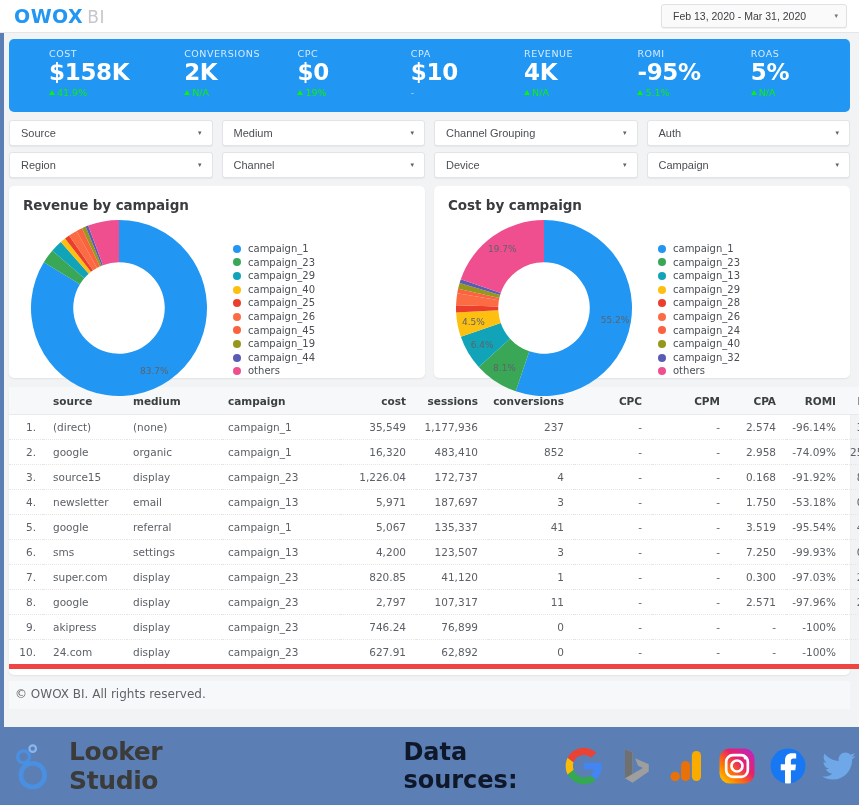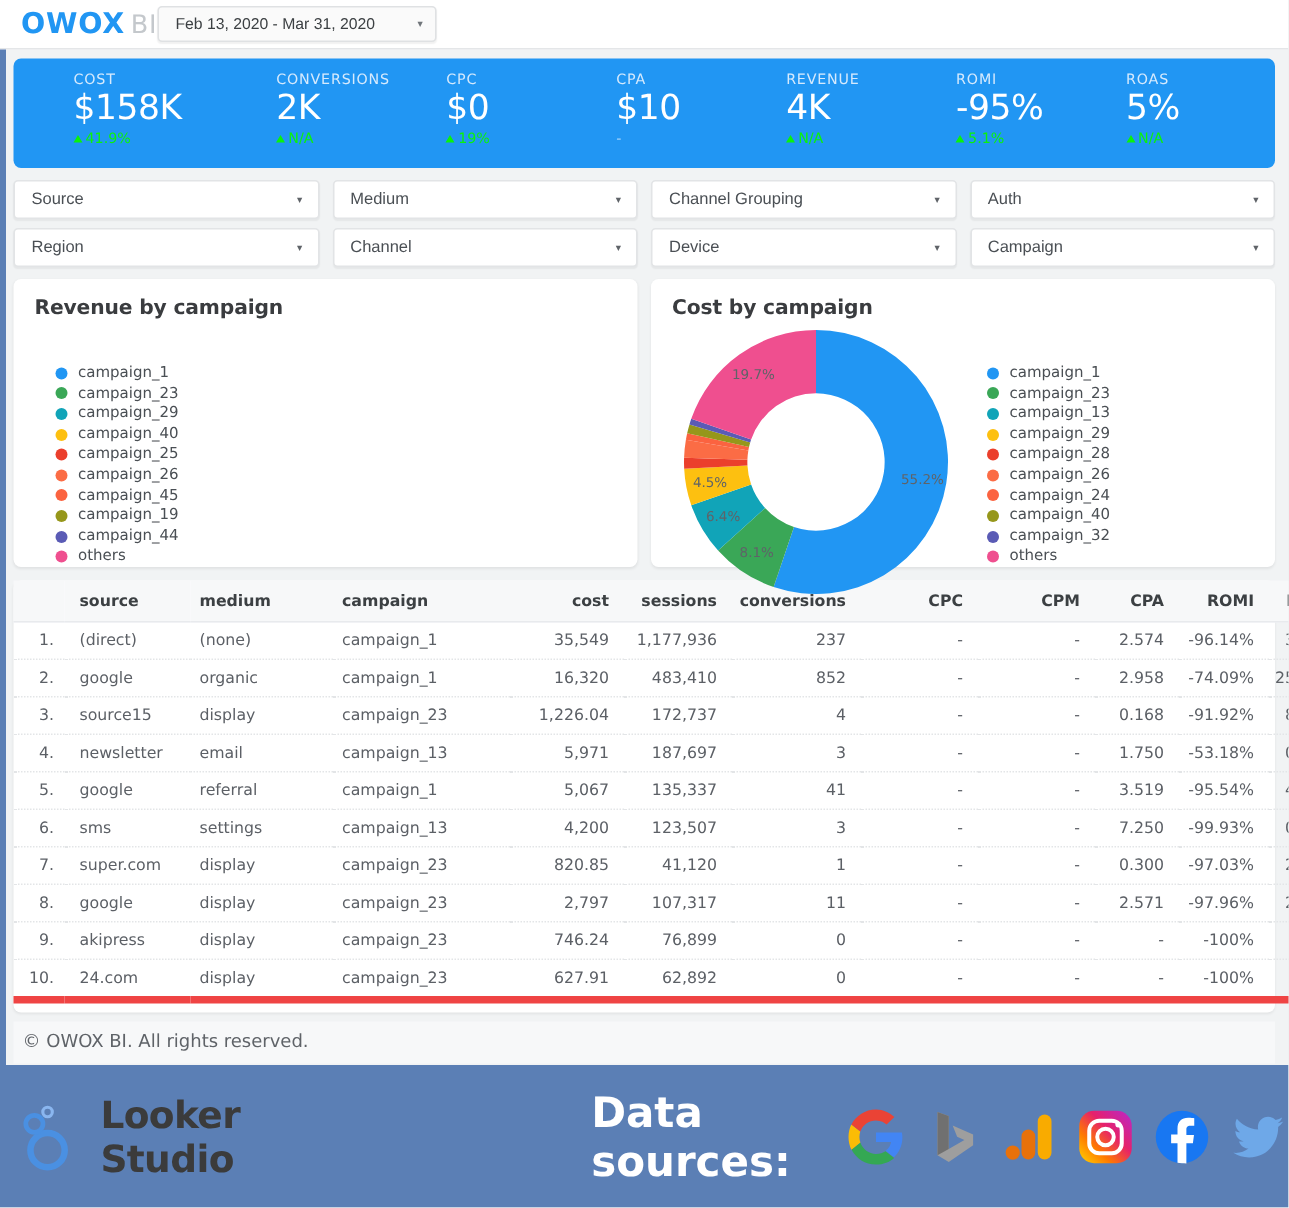--- a/index.html
+++ b/index.html
@@ -8,21 +8,21 @@
     width: 859px; height: 805px;
     font-family: "Liberation Sans", sans-serif;
     background: #eceff1;
     overflow: hidden;
   }
   .page { position: relative; width: 859px; height: 805px; background: #f1f3f4; }
 
   
   .topbar {
     height: 33px; background: #ffffff;
-    display: flex; align-items: center; 
+    display: flex; align-items: center; justify-content: space-between;
     padding: 0 12px 0 14px; border-bottom: 1px solid #e4e6e8;
   }
   .logo { display: flex; align-items: baseline; gap: 4px; user-select: none; }
   .logo-owox {
     font-size: 19px; font-weight: bold; letter-spacing: .5px;
     color: #2196f3; font-family: "DejaVu Sans", sans-serif;
   }
   .logo-bi {
     font-size: 17px; font-weight: normal; letter-spacing: .5px;
     color: #c4c8cc; font-family: "DejaVu Sans", sans-serif;
@@ -42,21 +42,21 @@
     background: #2196f3; border-radius: 5px;
     display: flex; align-items: stretch; padding: 9px 0 0 0;
   }
   .kpi { flex: 1 1 0; padding-left: 14px; }
   .kpi:first-child { padding-left: 40px; flex: 1.22 1 0; }
   .kpi-label {
     font-size: 9.5px; color: #d6eafd; letter-spacing: .55px;
     font-family: "DejaVu Sans", sans-serif; margin-bottom: 1px;
   }
   .kpi-value {
-    font-size: 23px; color: #ffffff; font-weight: 400;
+    font-size: 23px; color: #ffffff; font-weight: 700;
     font-family: "DejaVu Sans", sans-serif; line-height: 1.08;
     letter-spacing: -.3px;
   }
   .kpi-delta {
     font-size: 9.5px; color: #0bf20b; margin-top: 2px;
     display: flex; align-items: center; gap: 2px;
     font-family: "DejaVu Sans", sans-serif;
   }
   .kpi-delta.flat { color: #a9d6fb; }
   .arrow-up {
@@ -133,34 +133,34 @@
 
   
   .copyright {
     margin: 6px 9px 0 9px; background: #f7f8f9;
     font-size: 12px; color: #5f6368; padding: 6px 0 8px 6px;
     font-family: "DejaVu Sans", sans-serif;
   }
 
   
   .banner {
-    position: absolute; left: 0; bottom: 0; width: 859px; height: 95px;
+    position: absolute; left: 0; bottom: 0; width: 859px; height: 78px;
     background: #5b7fb5; display: flex; align-items: center; margin-top: 32px;
   }
   .banner-left { display: flex; align-items: center; padding-left: 8px; gap: 8px; }
   .looker-text {
     font-size: 25px; font-weight: bold; color: #3b3b3b;
     font-family: "DejaVu Sans", sans-serif; letter-spacing: -.4px;
   }
   .banner-right {
     display: flex; align-items: center; gap: 11px;
     margin-left: 160px;
   }
   .ds-label {
-    font-size: 28px; font-weight: bold; color: #ffffff;
+    font-size: 24px; font-weight: bold; color: #0f172a;
     font-family: "DejaVu Sans", sans-serif; margin-right: 4px;
   }
   .ds-icon { width: 40px; height: 40px; flex: 0 0 auto; }
   .left-accent {
     position: absolute; left: 0; top: 33px; width: 4px; bottom: 74px;
     background: #5b7fb5;
   }
 </style>
 </head>
 <body>
@@ -274,20 +274,35 @@
         <span>Campaign</span>
         <span class="caret">▾</span>
       </div>
     </div>
   </div>
 
   <div class="charts">
     <div class="card">
       <div class="card-title">Revenue by campaign</div>
       <div class="chart-body">
+        <div class="donut-wrap">
+          <svg id="donut0" width="196" height="186" viewBox="0 0 196 186">
+              <path d="M96 5 A88 88 0 1 1 20.82358601046205 47.25607384937753 L56.90826472544026 69.21315840167631 A45.760000000000005 45.760000000000005 0 1 0 96 47.239999999999995 Z" fill="#2196f3"></path>
+              <text x="131.25427537142082" y="158.71974082755787" text-anchor="middle" font-size="9" fill="#5f6368" font-family="&quot;DejaVu Sans&quot;, sans-serif">83.7%</text>
+              <path d="M20.82358601046205 47.25607384937753 A88 88 0 0 1 29.264151454592508 35.63863217352264 L61.2973587563881 63.17208873023176 A45.760000000000005 45.760000000000005 0 0 0 56.90826472544026 69.21315840167631 Z" fill="#3aa757"></path>
+              <path d="M29.264151454592508 35.63863217352264 A88 88 0 0 1 37.80455585151866 26.99022587251953 L65.7383690427897 58.67491745371016 A45.760000000000005 45.760000000000005 0 0 0 61.2973587563881 63.17208873023176 Z" fill="#11a4b8"></path>
+              <path d="M37.80455585151866 26.99022587251953 A88 88 0 0 1 42.06417927853807 23.46635891093925 L67.9533732248398 56.8425066336884 A45.760000000000005 45.760000000000005 0 0 0 65.7383690427897 58.67491745371016 Z" fill="#fdc010"></path>
+              <path d="M42.06417927853807 23.46635891093925 A88 88 0 0 1 46.080332476845435 20.52913140869839 L70.04177288795962 55.31514833252316 A45.760000000000005 45.760000000000005 0 0 0 67.9533732248398 56.8425066336884 Z" fill="#eb3f2c"></path>
+              <path d="M46.080332476845435 20.52913140869839 A88 88 0 0 1 53.605676679049054 15.885012156140007 L73.9549518731055 52.9002063211928 A45.760000000000005 45.760000000000005 0 0 0 70.04177288795962 55.31514833252316 Z" fill="#fb6c45"></path>
+              <path d="M53.605676679049054 15.885012156140007 A88 88 0 0 1 59.03245589976106 13.141370640381709 L76.77687706787574 51.47351273299848 A45.760000000000005 45.760000000000005 0 0 0 73.9549518731055 52.9002063211928 Z" fill="#fb6340"></path>
+              <path d="M59.03245589976106 13.141370640381709 A88 88 0 0 1 62.57943959408151 11.593205798567695 L78.62130858892237 50.668467015255196 A45.760000000000005 45.760000000000005 0 0 0 76.77687706787574 51.47351273299848 Z" fill="#96971b"></path>
+              <path d="M62.57943959408151 11.593205798567695 A88 88 0 0 1 65.1529798231692 10.583609966159074 L79.95954950804799 50.14347718240272 A45.760000000000005 45.760000000000005 0 0 0 78.62130858892237 50.668467015255196 Z" fill="#5a5bb5"></path>
+              <path d="M65.1529798231692 10.583609966159074 A88 88 0 0 1 95.99999999999999 5 L95.99999999999999 47.239999999999995 A45.760000000000005 45.760000000000005 0 0 0 79.95954950804799 50.14347718240272 Z" fill="#ef4f8f"></path>
+            </svg>
+        </div>
         <div class="legend" id="legend0">
             <div class="legend-item">
               <span class="swatch" style="background: rgb(33, 150, 243);"></span>
               <span>campaign_1</span>
             </div>
             <div class="legend-item">
               <span class="swatch" style="background: rgb(58, 167, 87);"></span>
               <span>campaign_23</span>
             </div>
             <div class="legend-item">

